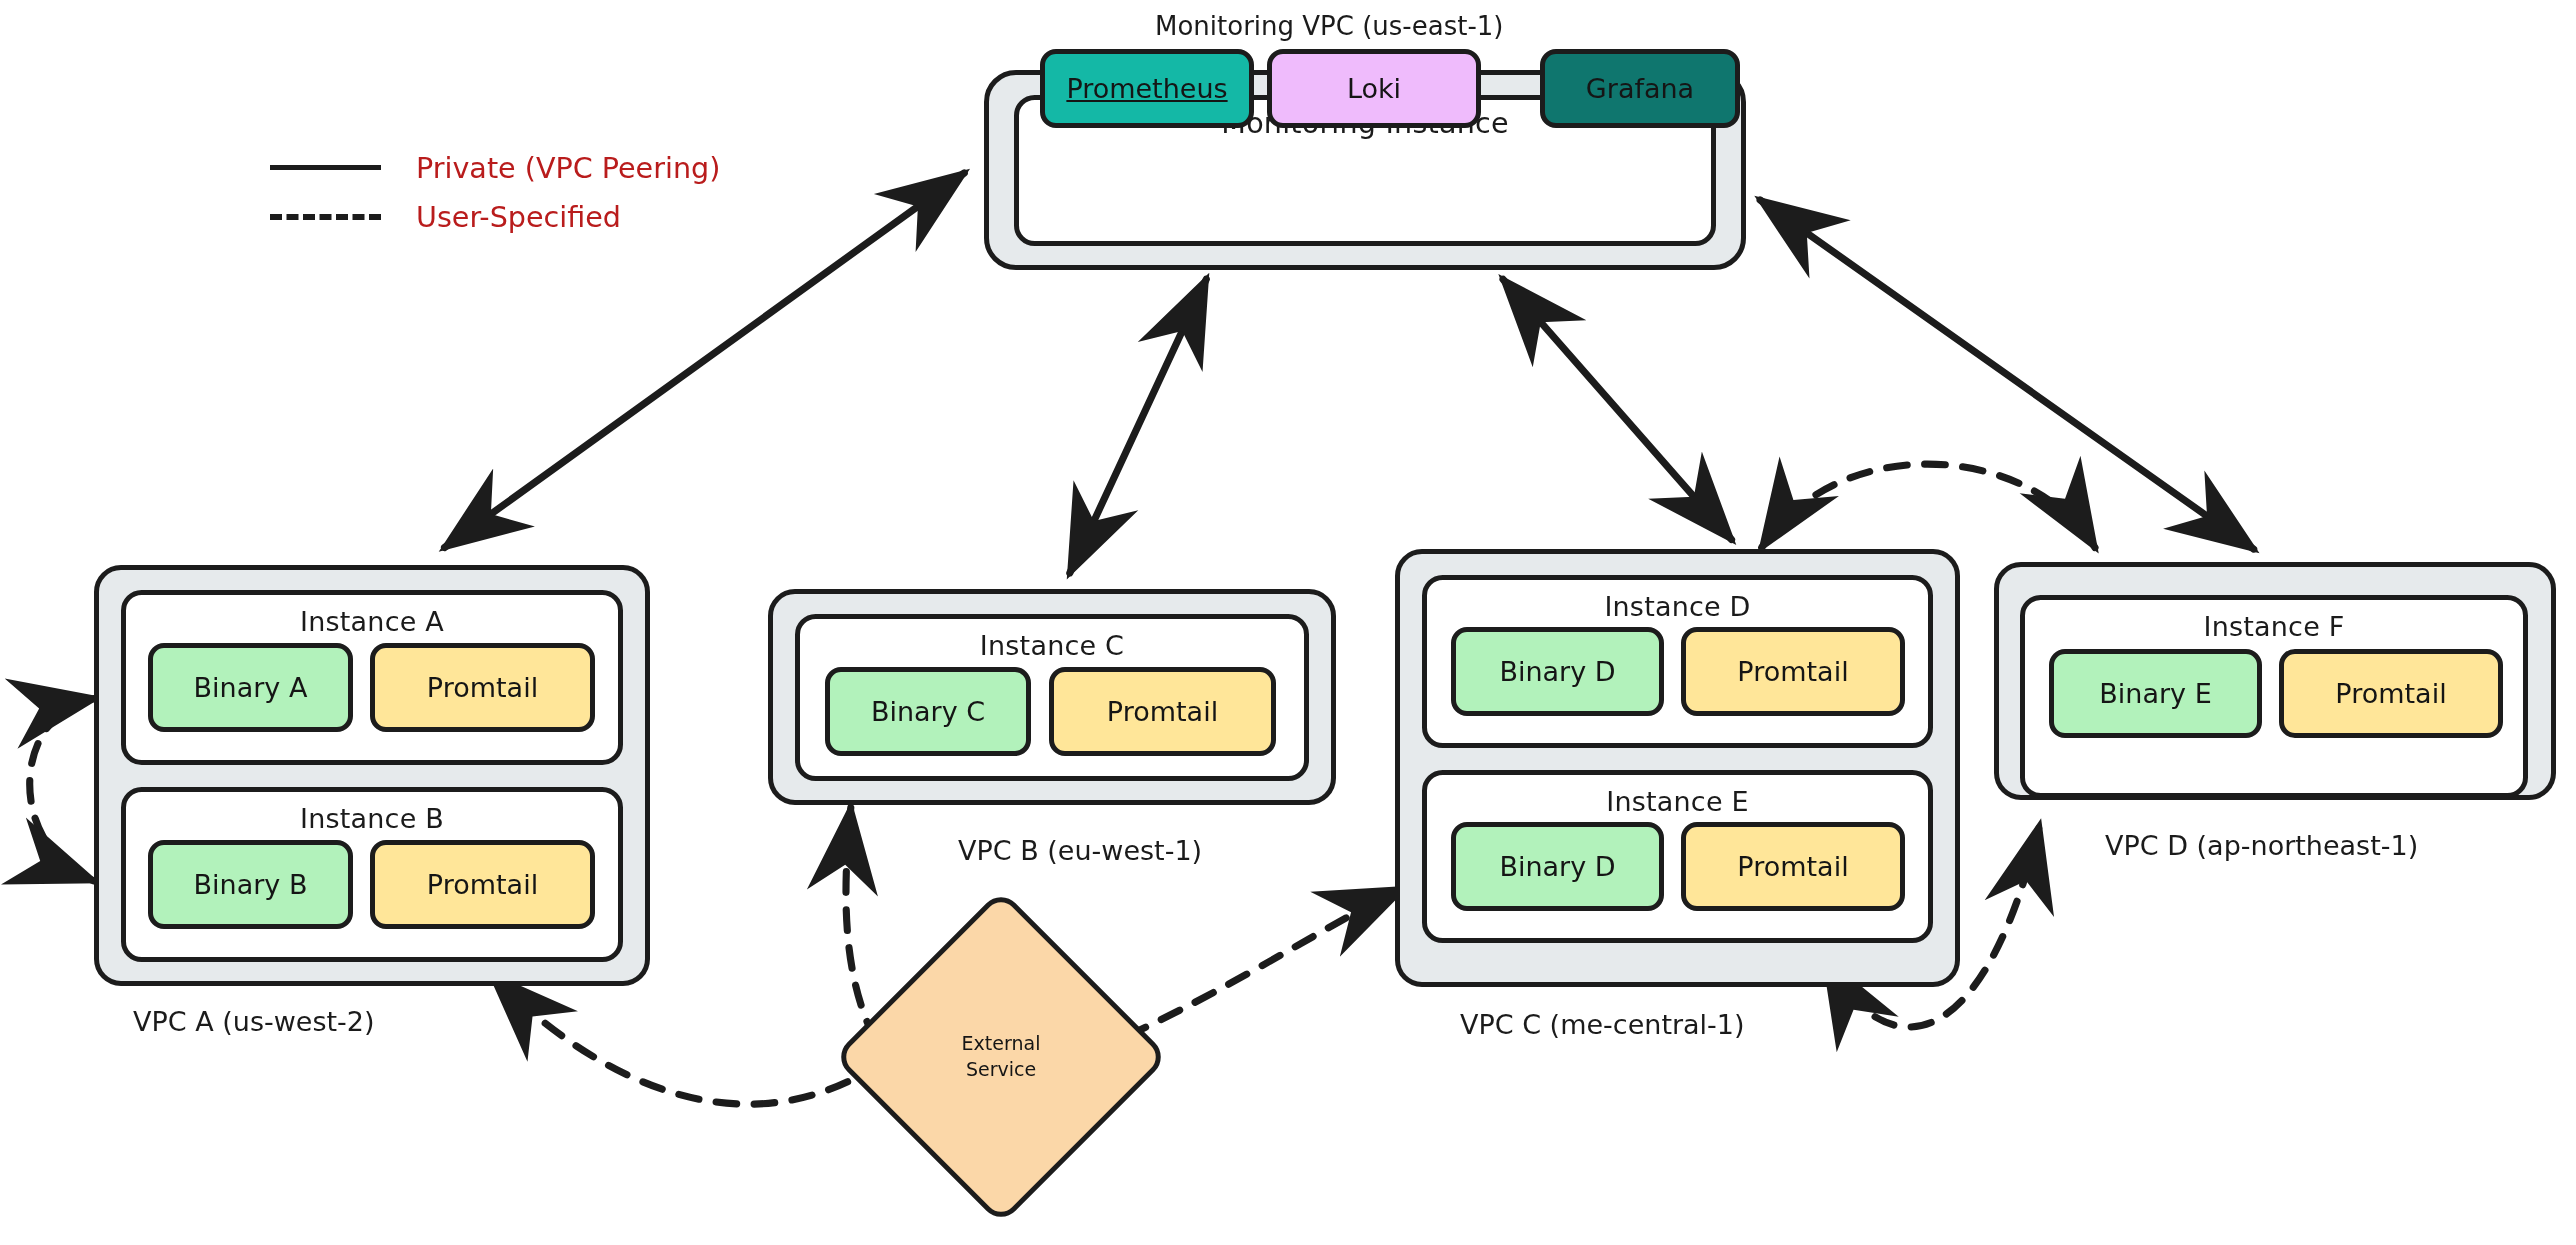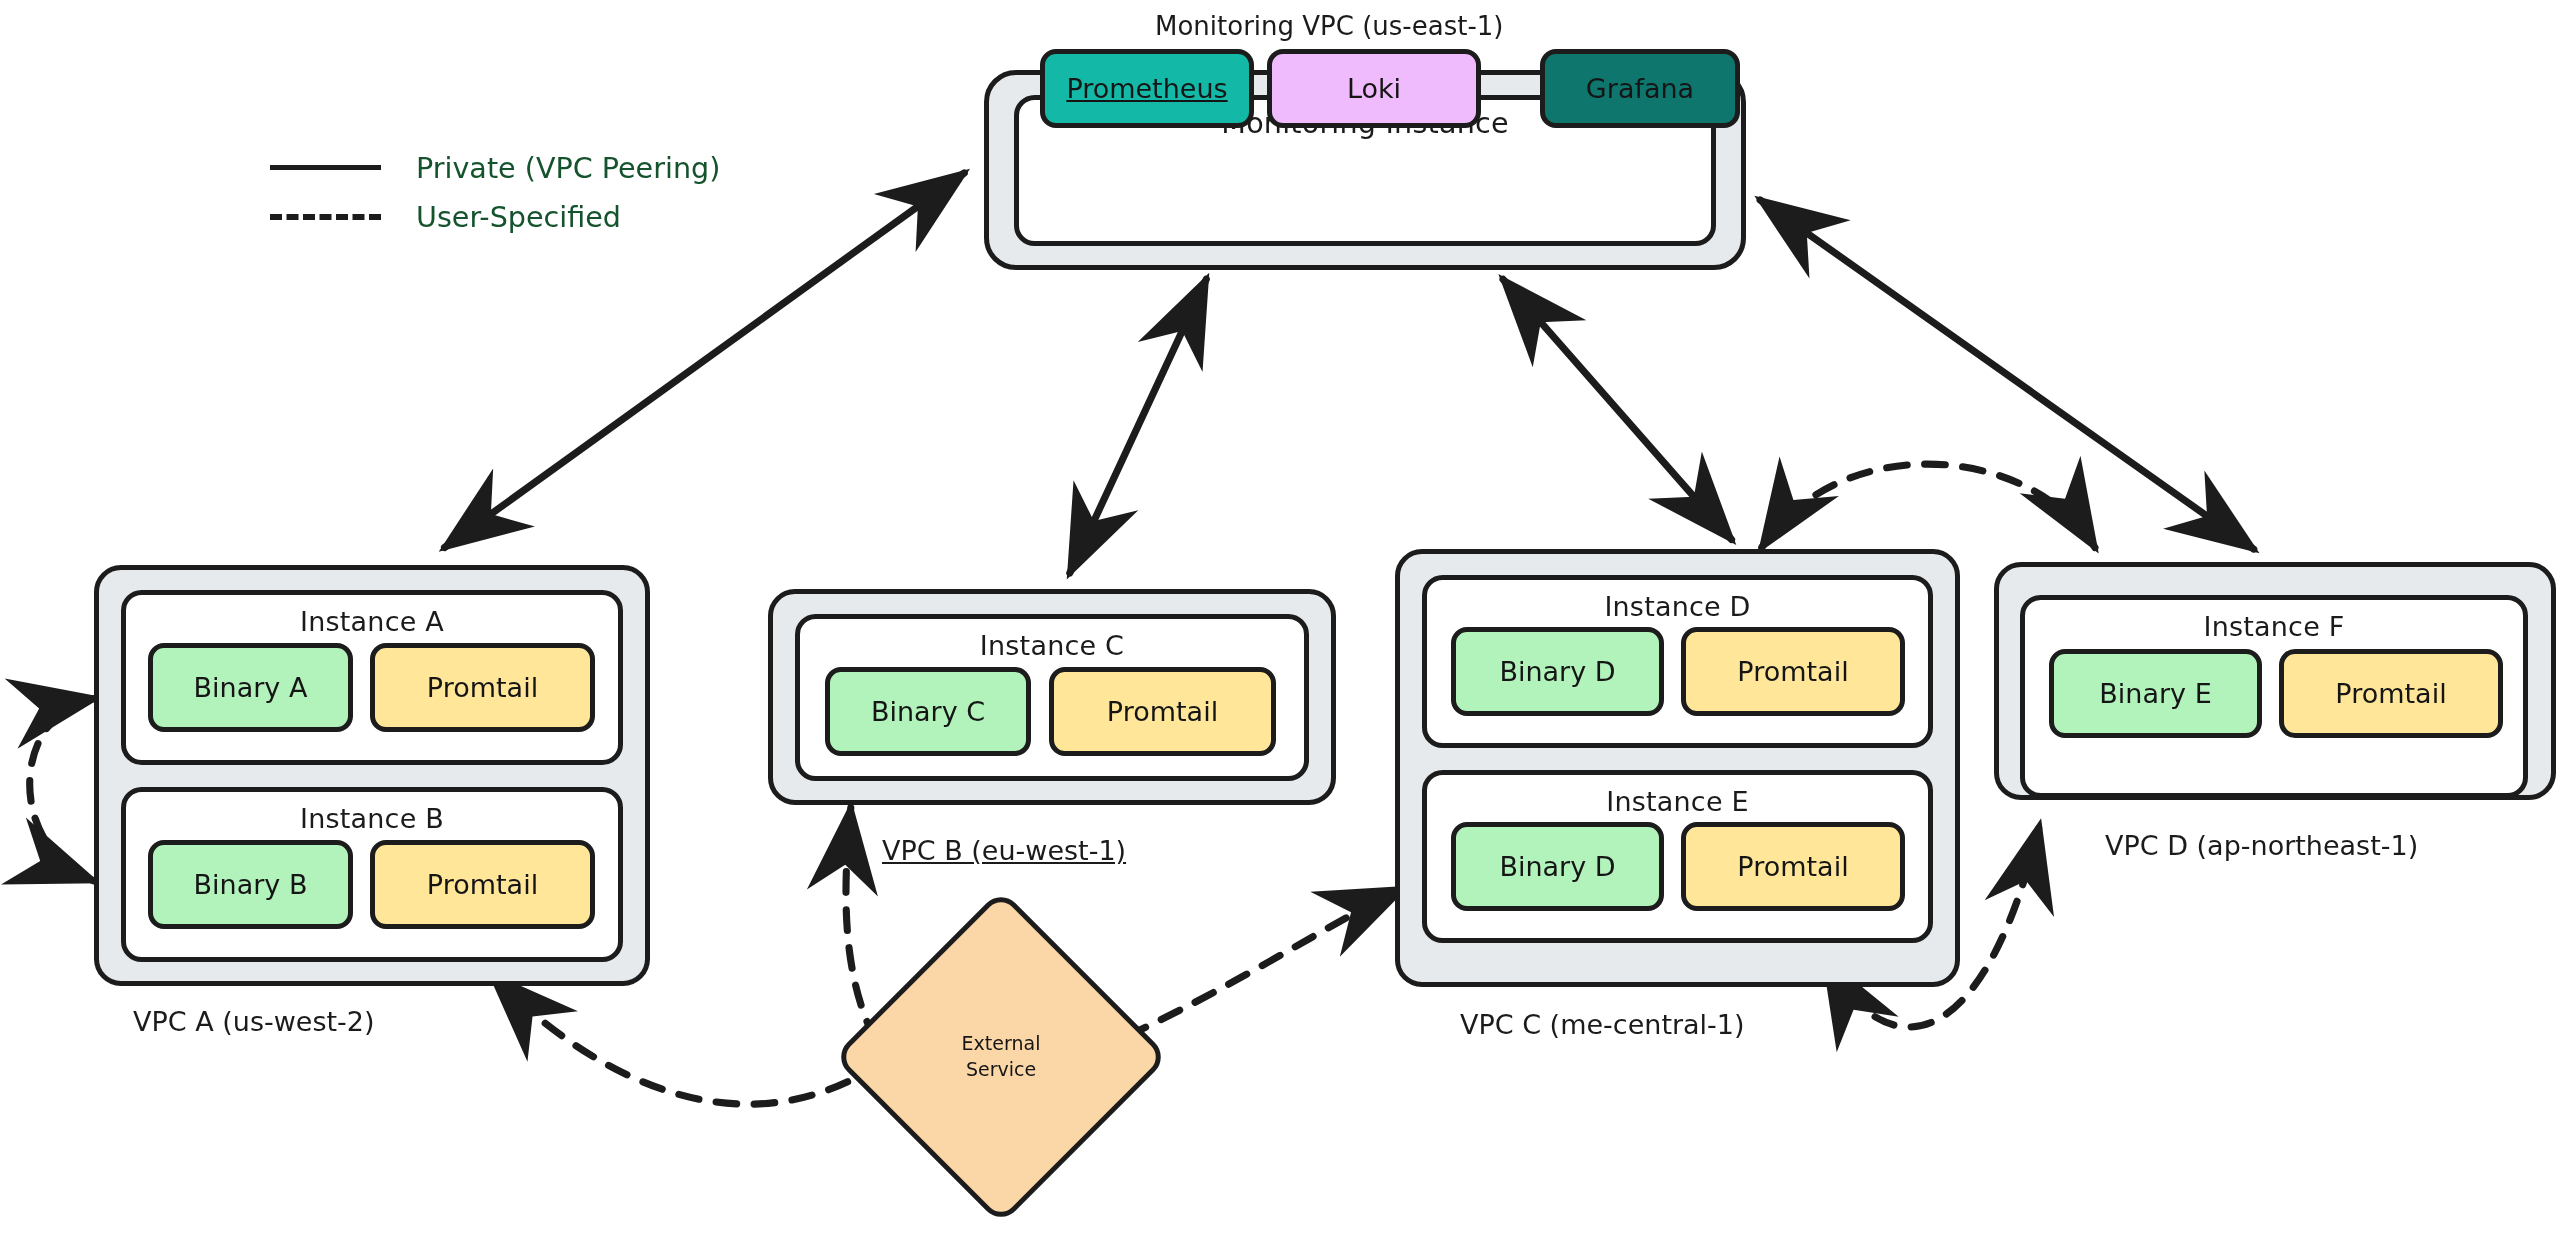--- a/index.html
+++ b/index.html
@@ -31,21 +31,21 @@
   #vpc-a{left:94px;top:565px;width:556px;height:421px;}
   #inst-a{left:121px;top:590px;width:502px;height:175px;}
   #inst-b{left:121px;top:787px;width:502px;height:175px;}
   .bin{background:#B2F2BB;}
   .prom{background:#FFE699;}
   #vpc-a-label{left:133px;top:1006px;}
 
   
   #vpc-b{left:768px;top:589px;width:568px;height:216px;}
   #inst-c{left:795px;top:614px;width:514px;height:167px;}
-  #vpc-b-label{left:882px;top:835px;text-decoration:underline;}
+  #vpc-b-label{left:958px;top:835px;}
 
   
   #vpc-c{left:1395px;top:549px;width:565px;height:438px;}
   #inst-d{left:1422px;top:575px;width:511px;height:173px;}
   #inst-e{left:1422px;top:770px;width:511px;height:173px;}
   #vpc-c-label{left:1460px;top:1009px;}
 
   
   #vpc-d{left:1994px;top:562px;width:562px;height:238px;}
   #inst-f{left:2020px;top:595px;width:508px;height:203px;}
@@ -58,21 +58,21 @@
        transform:rotate(45deg);box-sizing:border-box;}
   #ext-svc .dia-text{position:absolute;left:0;top:0;width:100%;height:100%;
        display:flex;flex-direction:column;align-items:center;justify-content:center;
        font-size:19px;line-height:1.35;color:#151515;text-align:center;}
 
   
   #legend{position:absolute;left:270px;top:143px;}
   .leg-row{display:flex;align-items:center;height:49px;}
   .leg-key{width:111px;height:0;border-top:5.6px solid #1c1c1c;margin-right:35px;}
   .leg-key.dash{border-top-style:dashed;border-top-width:6.3px;}
-  .leg-text{font-size:28.6px;color:#14532d;white-space:nowrap;}
+  .leg-text{font-size:28.6px;color:#b91c1c;white-space:nowrap;}
 </style>
 </head>
 <body>
 
 <div id="stage">
 
   <svg id="wires" viewBox="0 0 3246 1569" xmlns="http://www.w3.org/2000/svg">
     <defs>
       <marker id="ah" markerWidth="16" markerHeight="16" refX="12" refY="5.5" orient="auto" markerUnits="strokeWidth">
         <path d="M0,0.5 L13,5.5 L0,10.5 L4,5.5 Z" fill="#1c1c1c"></path>

